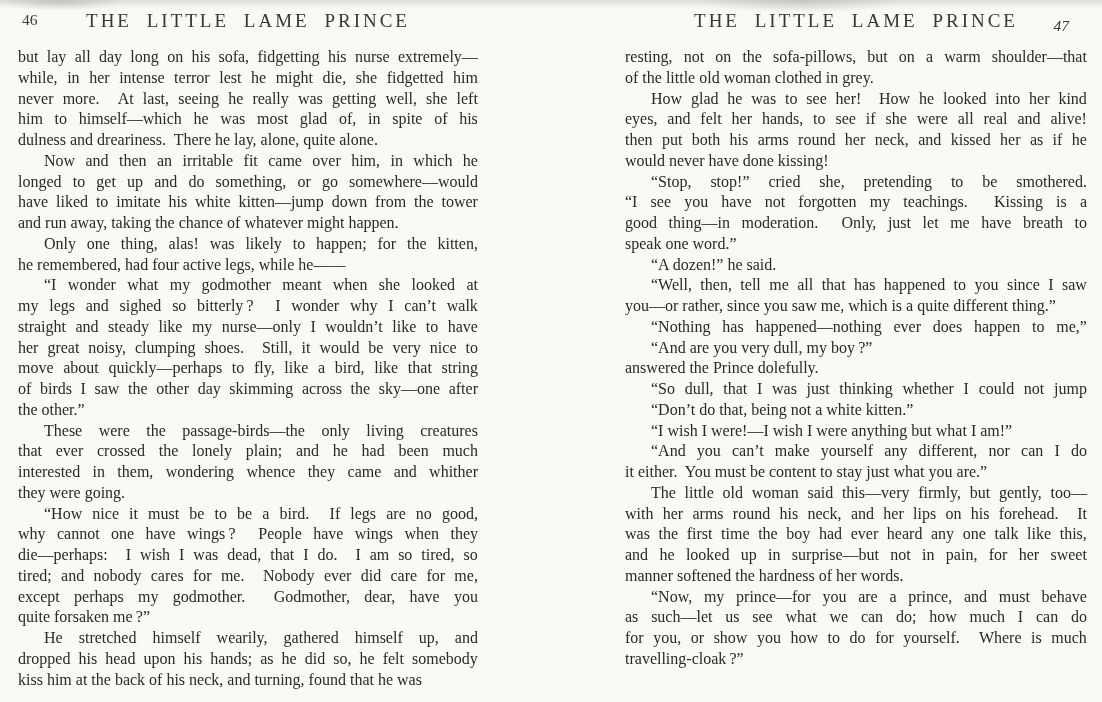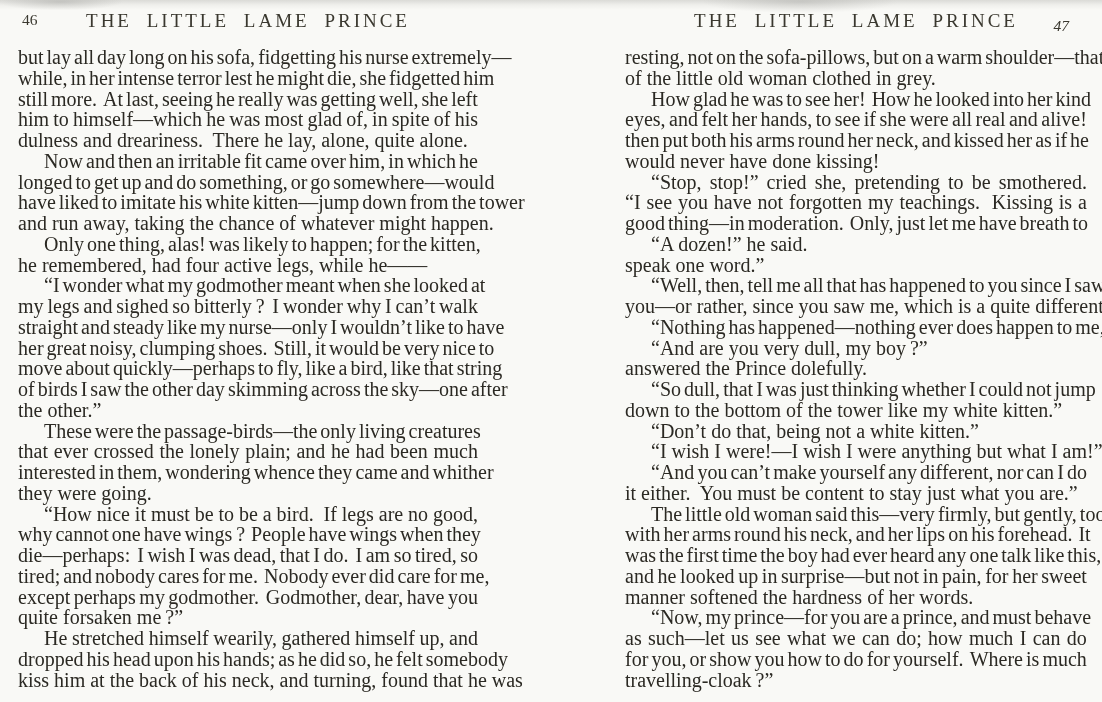--- a/index.html
+++ b/index.html
@@ -44,21 +44,21 @@
   .pagenum {
     position: absolute;
     font-size: 15.5px;
     color: #3a382f;
   }
   .pagenum-left  { left: 4px; top: 1px; }
   .pagenum-right { right: 18px; top: 7px; font-style: italic; }
 
   .pagebody {
     margin-top: 10px;
-    font-size: 20px;
+    font-size: 16px;
   }
   .line {
     height: 20.75px;
     line-height: 20.75px;
     white-space: pre;
   }
   .line.just {
     display: flex;
     justify-content: space-between;
     gap: 3px;
@@ -100,21 +100,21 @@
           <span>terror</span>
           <span>lest</span>
           <span>he</span>
           <span>might</span>
           <span>die,</span>
           <span>she</span>
           <span>fidgetted</span>
           <span>him</span>
         </div>
         <div class="line just">
-          <span>still</span>
+          <span>never</span>
           <span>more.</span>
           <span></span>
           <span>At</span>
           <span>last,</span>
           <span>seeing</span>
           <span>he</span>
           <span>really</span>
           <span>was</span>
           <span>getting</span>
           <span>well,</span>
@@ -509,22 +509,22 @@
           <span>moderation.</span>
           <span></span>
           <span>Only,</span>
           <span>just</span>
           <span>let</span>
           <span>me</span>
           <span>have</span>
           <span>breath</span>
           <span>to</span>
         </div>
+        <div class="line">speak one word.”</div>
         <div class="line indent">“A dozen!” he said.</div>
-        <div class="line">speak one word.”</div>
         <div class="line just indent">
           <span>“Well,</span>
           <span>then,</span>
           <span>tell</span>
           <span>me</span>
           <span>all</span>
           <span>that</span>
           <span>has</span>
           <span>happened</span>
           <span>to</span>
@@ -553,21 +553,20 @@
           <span>I</span>
           <span>was</span>
           <span>just</span>
           <span>thinking</span>
           <span>whether</span>
           <span>I</span>
           <span>could</span>
           <span>not</span>
           <span>jump</span>
         </div>
-        <div class="line">down to the bottom of the tower like my white kitten.”</div>
         <div class="line indent">“Don’t do that, being not a white kitten.”</div>
         <div class="line indent">“I wish I were!—I wish I were anything but what I am!”</div>
         <div class="line just indent">
           <span>“And</span>
           <span>you</span>
           <span>can’t</span>
           <span>make</span>
           <span>yourself</span>
           <span>any</span>
           <span>different,</span>

